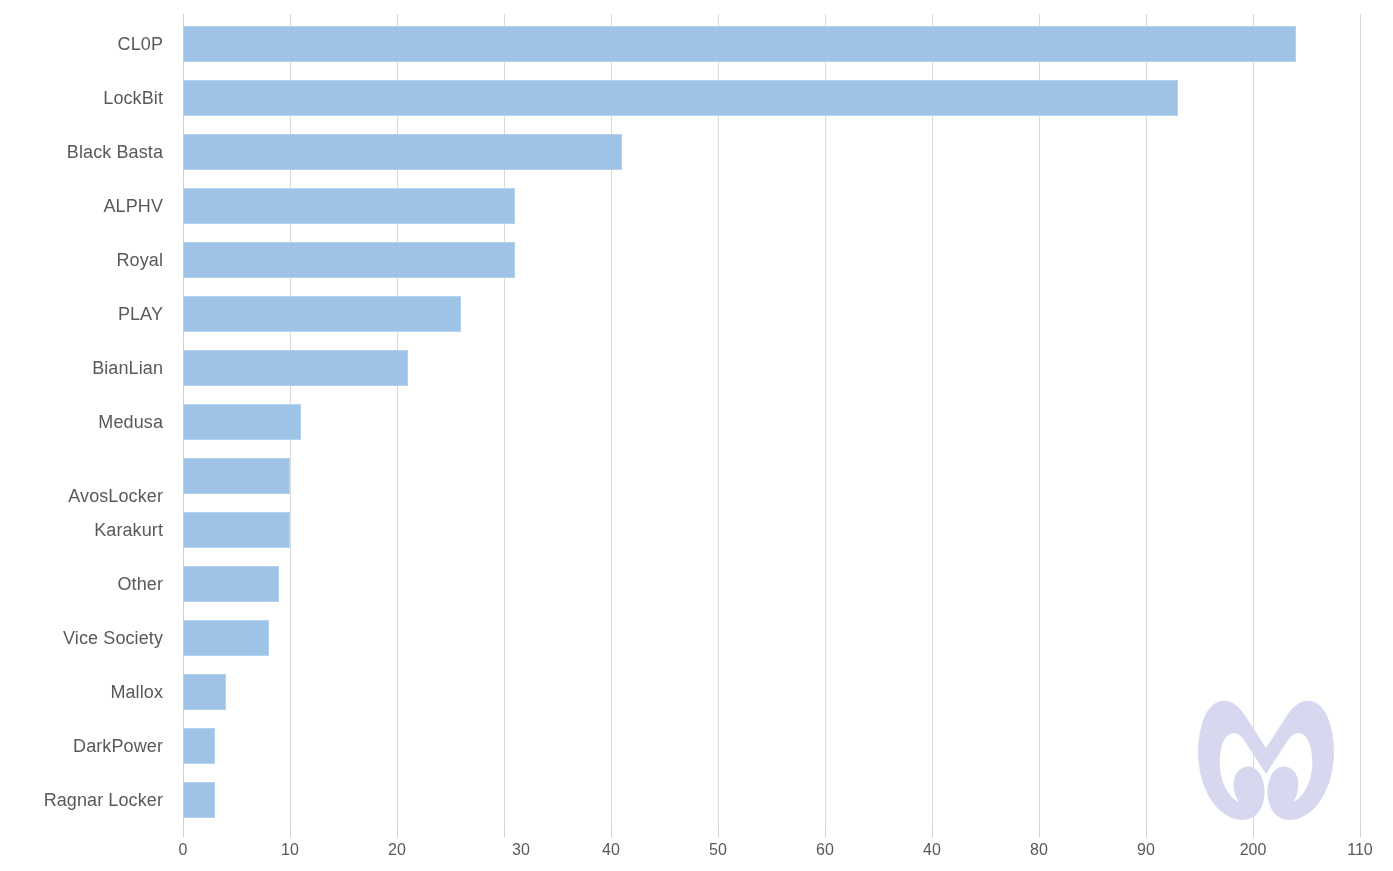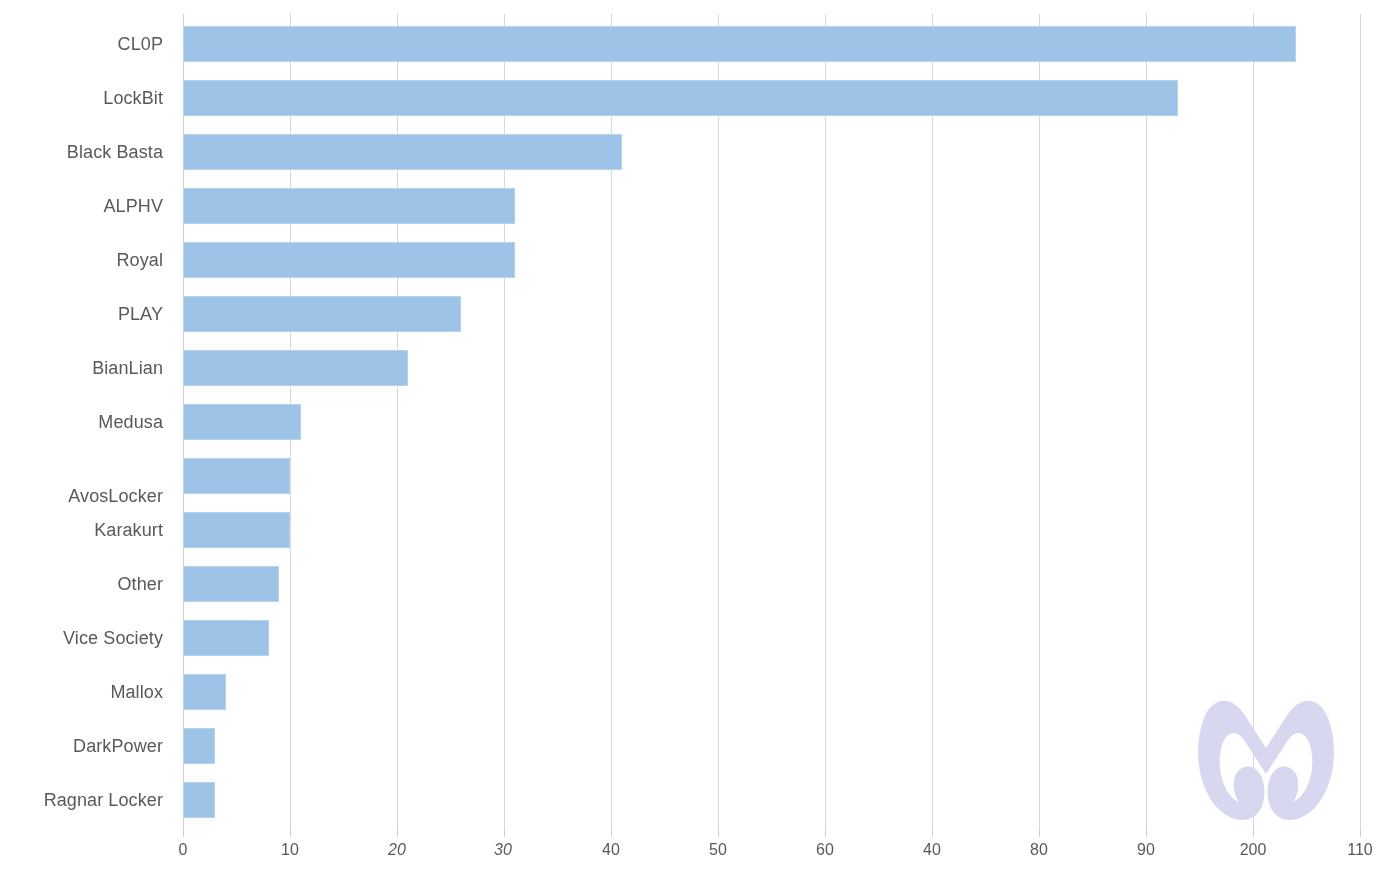--- a/index.html
+++ b/index.html
@@ -205,23 +205,23 @@
         </div>
       </div>
   </div>
 
   <div class="x-axis">
       <div class="tick-mark" style="left: 0px;"></div>
       <div class="tick-label" style="left: 0px; color: rgb(89, 89, 89);">0</div>
       <div class="tick-mark" style="left: 107px;"></div>
       <div class="tick-label" style="left: 107px; color: rgb(89, 89, 89);">10</div>
       <div class="tick-mark" style="left: 214px;"></div>
-      <div class="tick-label" style="left: 214px; color: rgb(89, 89, 89); font-style: italic;">20</div>
+      <div class="tick-label" style="left: 214px; color: rgb(89, 89, 89);">20</div>
       <div class="tick-mark" style="left: 321px;"></div>
-      <div class="tick-label" style="left: 320px; color: rgb(89, 89, 89); font-style: italic;">30</div>
+      <div class="tick-label" style="left: 338px; color: rgb(89, 89, 89);">30</div>
       <div class="tick-mark" style="left: 428px;"></div>
       <div class="tick-label" style="left: 428px; color: rgb(89, 89, 89);">40</div>
       <div class="tick-mark" style="left: 535px;"></div>
       <div class="tick-label" style="left: 535px; color: rgb(89, 89, 89);">50</div>
       <div class="tick-mark" style="left: 642px;"></div>
       <div class="tick-label" style="left: 642px; color: rgb(89, 89, 89);">60</div>
       <div class="tick-mark" style="left: 749px;"></div>
       <div class="tick-label" style="left: 749px; color: rgb(89, 89, 89);">40</div>
       <div class="tick-mark" style="left: 856px;"></div>
       <div class="tick-label" style="left: 856px; color: rgb(89, 89, 89);">80</div>

